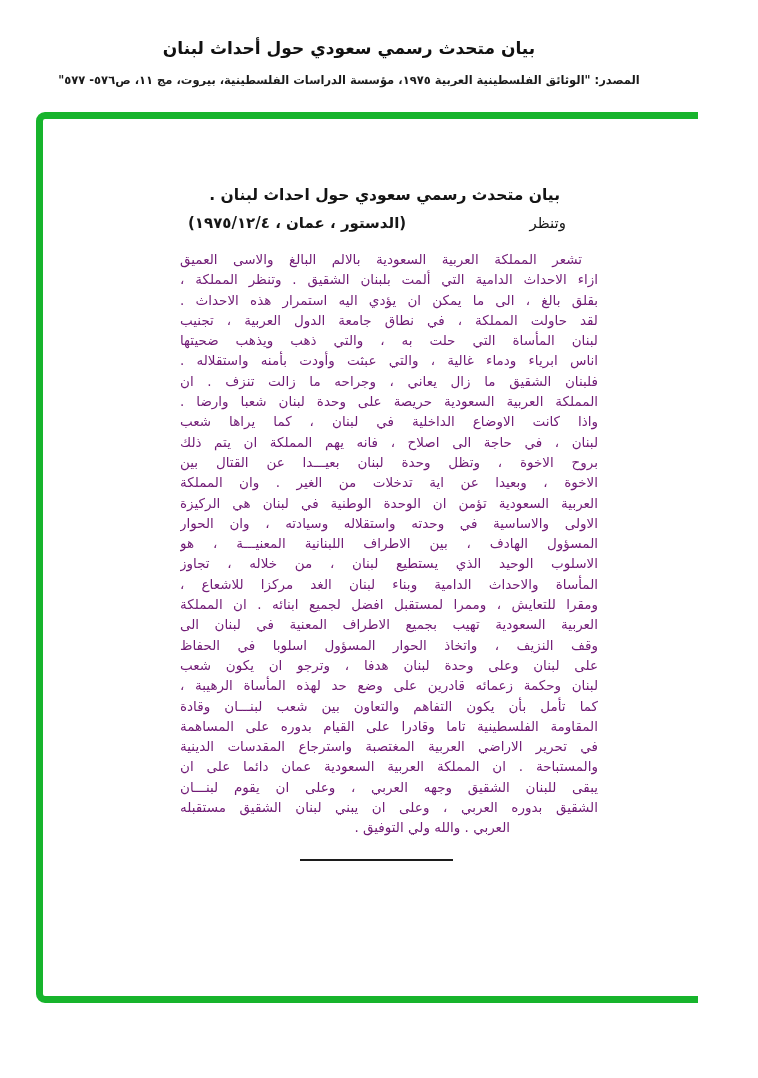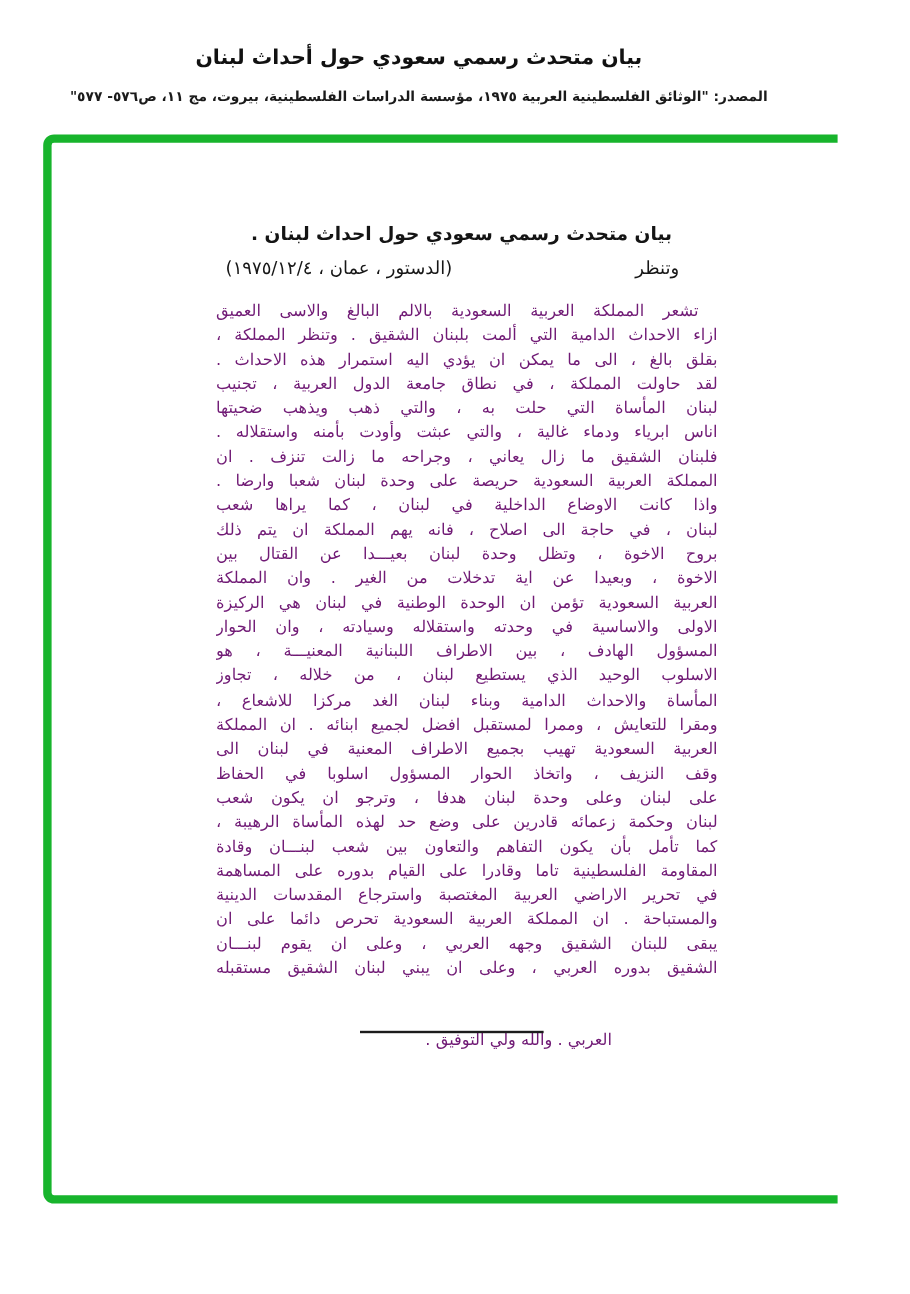--- a/index.html
+++ b/index.html
@@ -35,36 +35,36 @@
     position: absolute; top: 186px; left: 140px; width: 420px;
     direction: rtl; 
     font-size: 15.5px; font-weight: bold; color: #141414;
   }
   .dateline {
     position: absolute; top: 214px; left: 188px; width: 378px;
     direction: rtl; display: flex; justify-content: space-between; align-items: baseline;
     font-size: 15px; color: #161616;
   }
   .dateline .city { font-weight: normal; }
-  .dateline .src  { font-weight: normal; }
+  .dateline .src  { font-weight: bold; }
 
   .body-text {
     position: absolute; top: 249px; left: 180px; width: 418px;
     direction: rtl;
     font-size: 13.5px; color: #701a75;
   }
   .body-line {
     line-height: 20.3px;
     text-align: justify;
     text-align-last: justify;
     white-space: nowrap;
     overflow: hidden;
   }
   .body-line.first { text-indent: 16px; }
-  .body-line.last  { text-align: right; text-align-last: right; text-indent: 88px; margin-top: 40px; }
+  .body-line.last  { text-align: right; text-align-last: right; text-indent: 88px; }
 
   .separator {
     position: absolute; top: 859px; left: 300px;
     width: 153px; height: 2px; background: #1c1c1c;
   }
 </style>
 </head>
 <body>
 
 <div class="page">
@@ -100,21 +100,21 @@
     <div class="body-line">الاسلوب الوحيد الذي يستطيع لبنان ، من خلاله ، تجاوز</div>
     <div class="body-line">المأساة والاحداث الدامية وبناء لبنان الغد مركزا للاشعاع ،</div>
     <div class="body-line">ومقرا للتعايش ، وممرا لمستقبل افضل لجميع ابنائه . ان المملكة</div>
     <div class="body-line">العربية السعودية تهيب بجميع الاطراف المعنية في لبنان الى</div>
     <div class="body-line">وقف النزيف ،  واتخاذ الحوار المسؤول اسلوبا في الحفاظ</div>
     <div class="body-line">على لبنان وعلى وحدة لبنان هدفا ، وترجو ان يكون شعب</div>
     <div class="body-line">لبنان وحكمة زعمائه قادرين على وضع حد لهذه المأساة الرهيبة ،</div>
     <div class="body-line">كما تأمل بأن يكون التفاهم والتعاون بين شعب لبنـــان وقادة</div>
     <div class="body-line">المقاومة الفلسطينية تاما وقادرا على القيام بدوره على المساهمة</div>
     <div class="body-line">في تحرير الاراضي العربية المغتصبة واسترجاع المقدسات الدينية</div>
-    <div class="body-line">والمستباحة . ان المملكة العربية السعودية تحرص دائما على ان</div>
+    <div class="body-line">والمستباحة . ان المملكة العربية السعودية عمان دائما على ان</div>
     <div class="body-line">يبقى للبنان الشقيق وجهه العربي ، وعلى ان يقوم لبنـــان</div>
     <div class="body-line">الشقيق بدوره العربي ، وعلى ان يبني لبنان الشقيق مستقبله</div>
     <div class="body-line last">العربي . والله ولي التوفيق .</div>
   </div>
 
   <div class="separator"></div>
 
 </div>
 
 </body></html>

